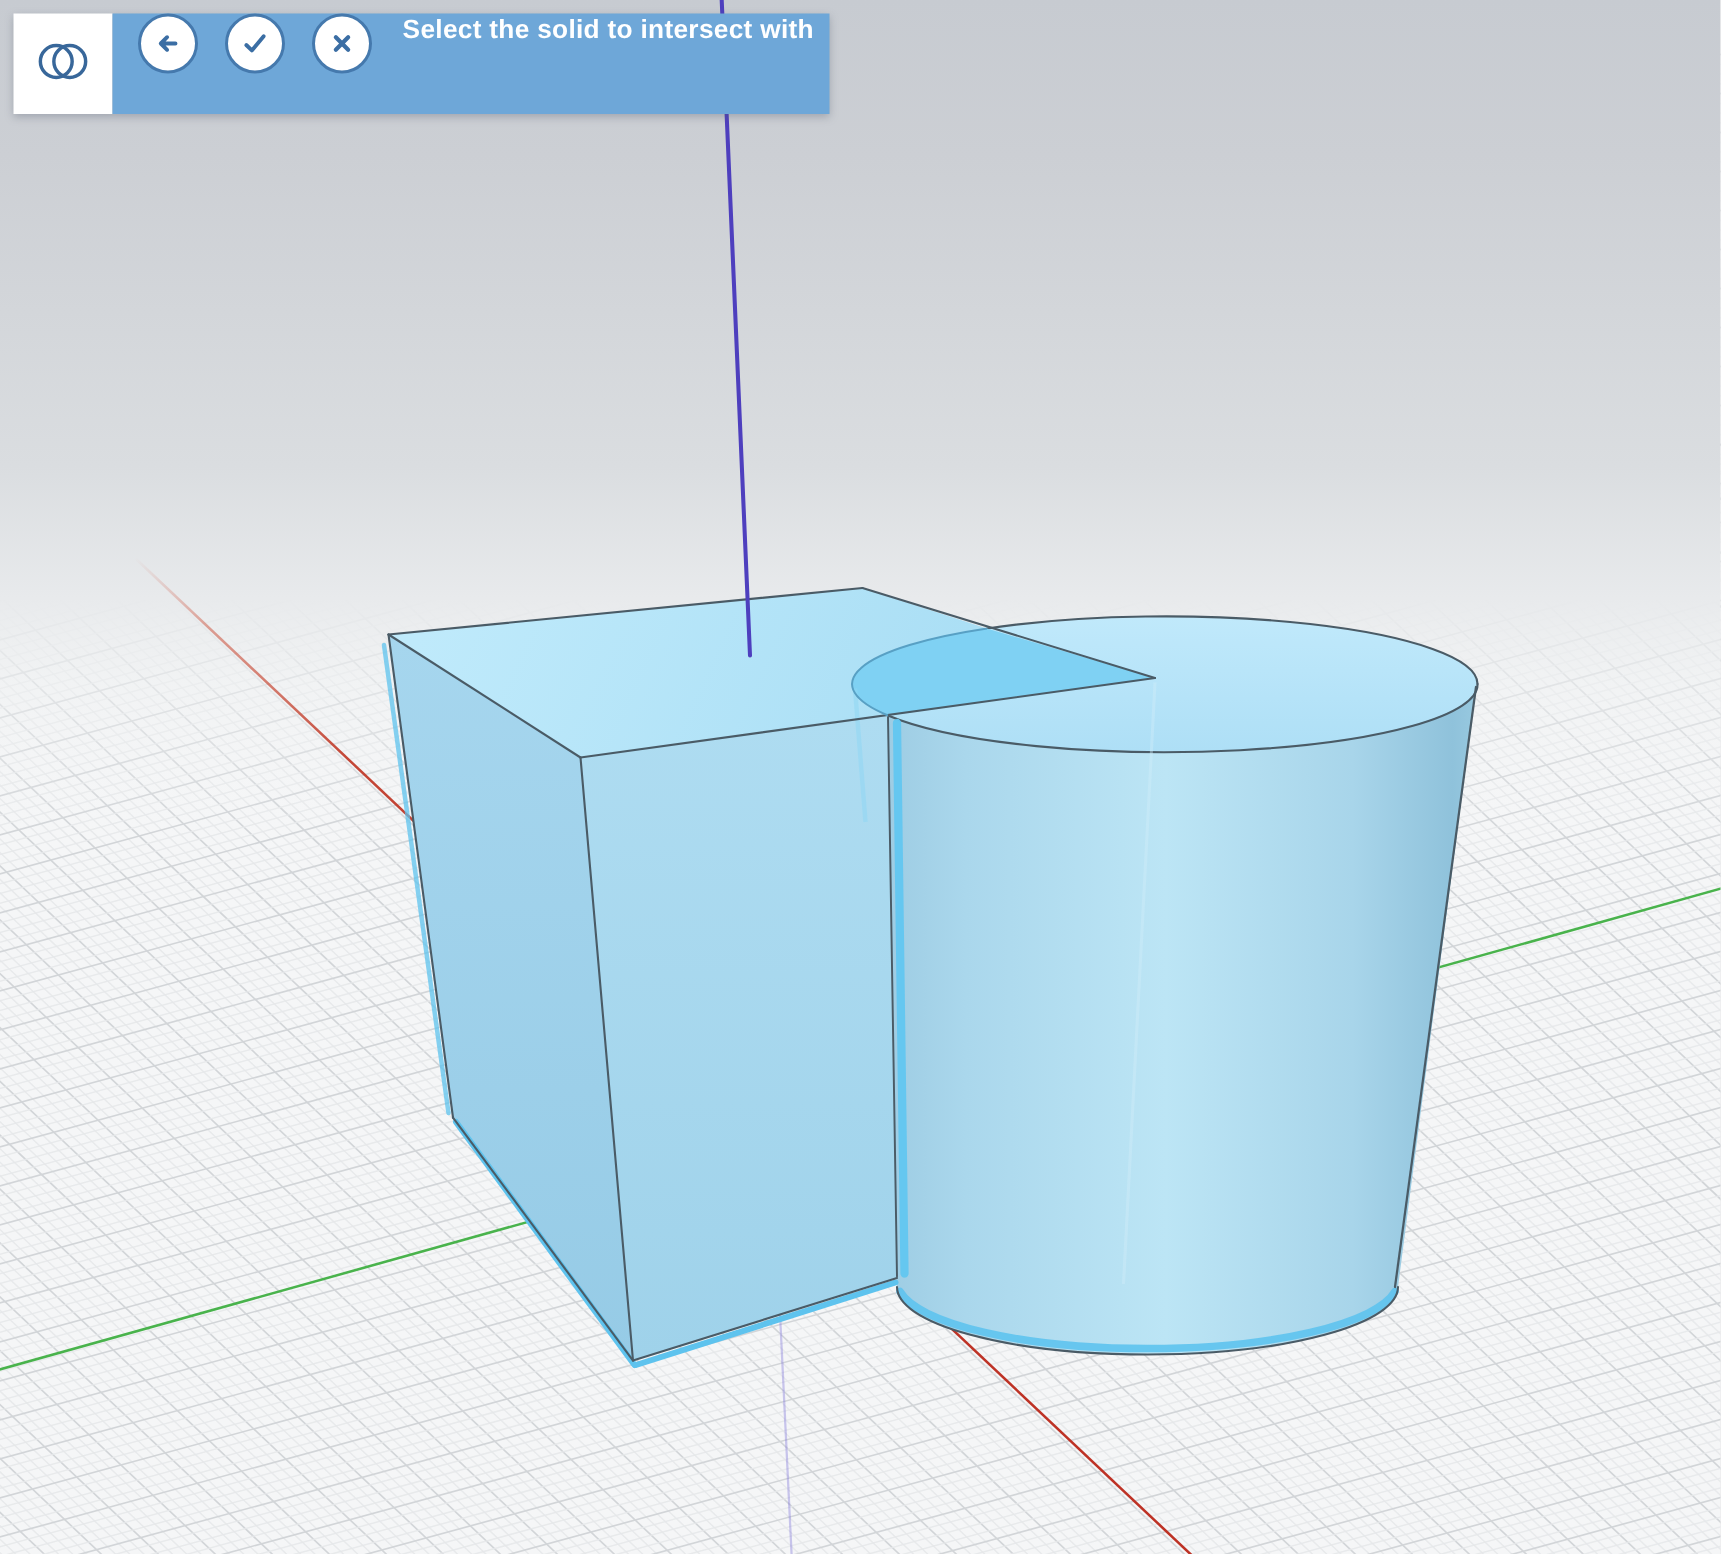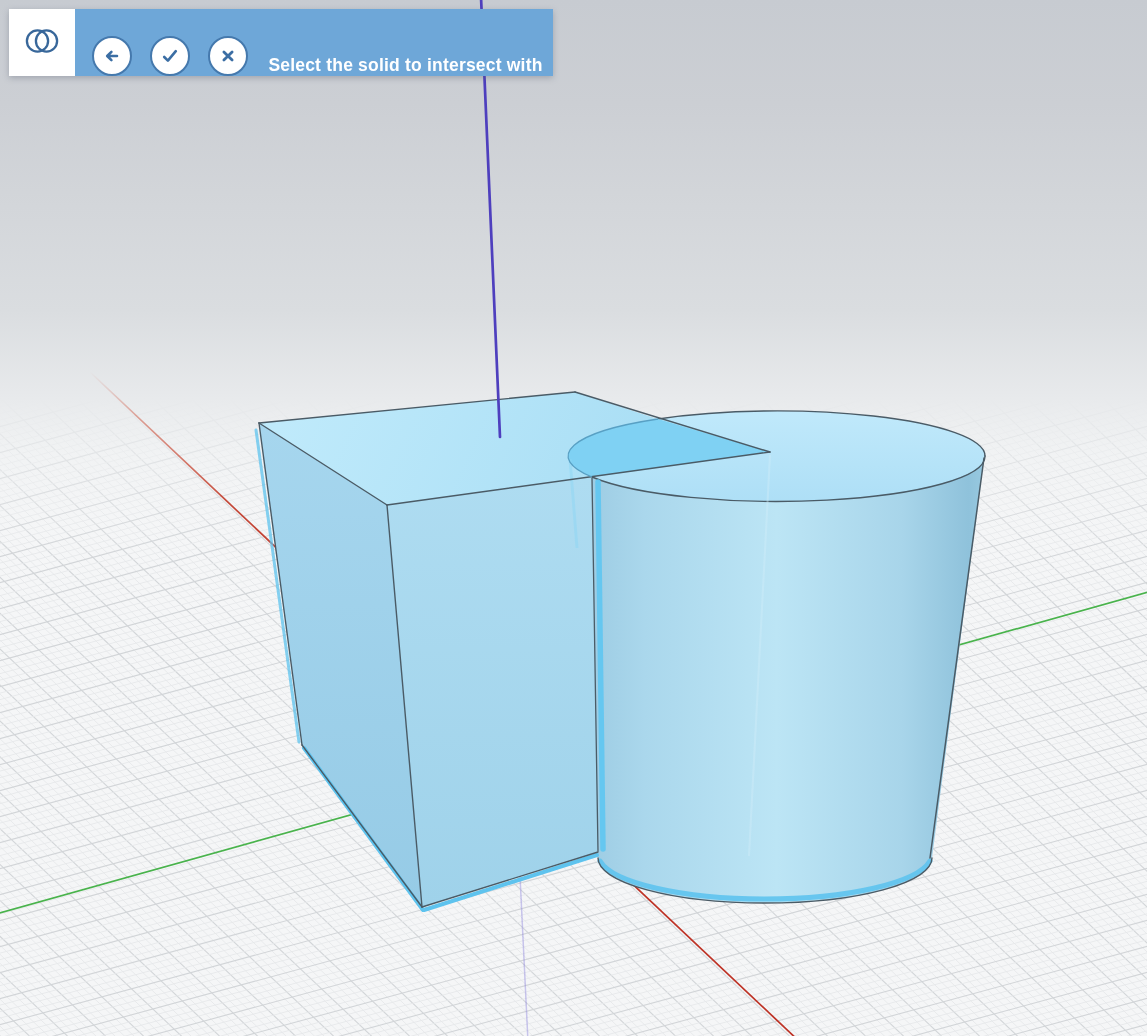--- a/index.html
+++ b/index.html
@@ -5,21 +5,21 @@
   html,body{margin:0;padding:0;background:#e9eaeb;}
   .stage{position:relative;width:1147px;height:1036px;overflow:hidden;
          font-family:"Liberation Sans",sans-serif;}
   .scene-svg{position:absolute;left:0;top:0;}
 
   
   .toolbar{position:absolute;left:9px;top:9px;display:flex;
            filter:drop-shadow(0 2px 3px rgba(80,90,105,.35));}
   .tool-tile{width:66px;height:67px;background:#ffffff;border:none;margin:0;padding:0;
              display:flex;align-items:center;justify-content:center;cursor:pointer;}
-  .prompt-bar{width:478px;height:67px;background:#6ea7d8;display:flex;align-items:flex-end;
+  .prompt-bar{width:478px;height:67px;background:#6ea7d8;display:flex;align-items:flex-start;
               padding-left:17px;box-sizing:border-box;}
   .round-btn{width:40px;height:40px;border-radius:50%;background:#ffffff;
              border:2px solid #4579ad;display:flex;align-items:center;justify-content:center;
              padding:0;margin-right:18px;flex:0 0 auto;cursor:pointer;box-sizing:border-box;}
   .round-btn svg{display:block;}
   .prompt-text{flex:1;text-align:center;color:#ffffff;font-weight:bold;font-size:17.5px;
                letter-spacing:.2px;padding-right:8px;white-space:nowrap;}
 </style>
 </head>
 <body>

